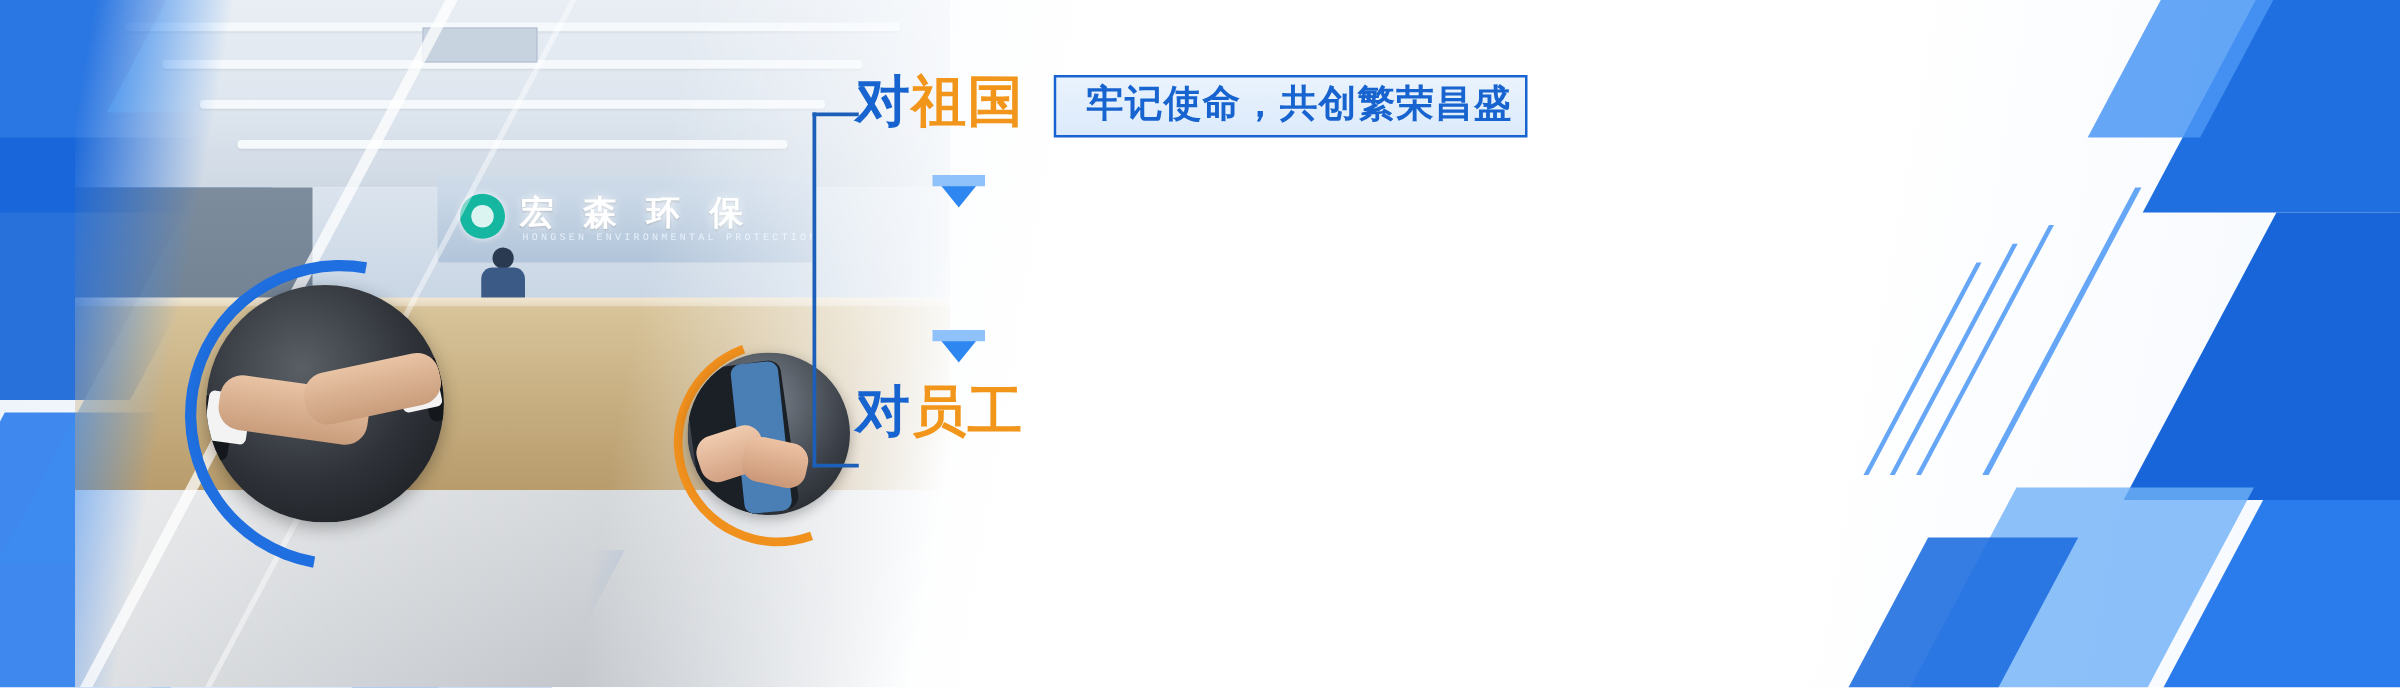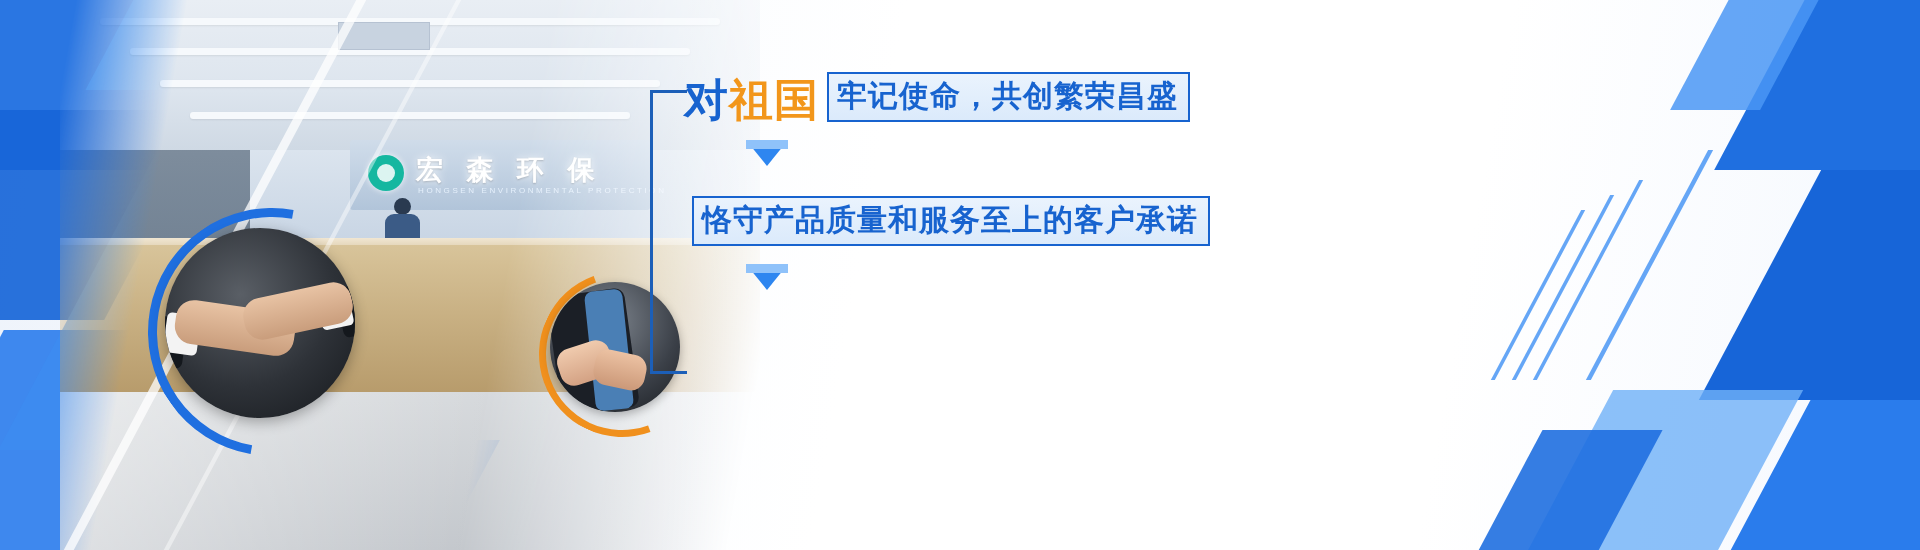--- a/index.html
+++ b/index.html
@@ -83,21 +83,21 @@
   
   .logo-plate{position:absolute;left:290px;top:140px;width:300px;height:70px;
     background:linear-gradient(180deg,#cfdcea,#aec2d8);border-radius:3px;opacity:.9;}
   .logo-circle{position:absolute;left:308px;top:155px;width:36px;height:36px;border-radius:50%;
     background:#15b7a0;box-shadow:0 0 6px rgba(255,255,255,.8);}
   .logo-circle::after{content:"";position:absolute;left:9px;top:9px;width:18px;height:18px;
     border-radius:50%;background:#ffffff;opacity:.85;}
   .logo-text{position:absolute;left:356px;top:152px;color:#ffffff;font-size:27px;
     letter-spacing:8px;font-weight:700;text-shadow:0 0 8px rgba(255,255,255,.9),0 1px 2px rgba(0,0,0,.25);}
   .logo-sub{position:absolute;left:358px;top:186px;color:#eaf4ff;font-size:8px;
-    letter-spacing:2.6px;opacity:.9;}
+    letter-spacing:2.6px;opacity:.9;font-family:Liberation Mono, monospace;}
 
   .person{position:absolute;left:322px;top:198px;width:40px;height:58px;}
   .person .head{position:absolute;left:12px;top:0;width:17px;height:17px;border-radius:50%;background:#2a3a50;}
   .person .body{position:absolute;left:3px;top:16px;width:35px;height:42px;border-radius:9px 9px 3px 3px;background:#3b5b86;}
 
   
   .circ{position:absolute;border-radius:50%;overflow:hidden;}
   .circ1{left:105px;top:228px;width:190px;height:190px;box-shadow:0 4px 14px rgba(0,0,0,.3);}
   .circ1-bg{position:absolute;inset:0;background:radial-gradient(circle at 40% 35%,#5a5f66 0%,#2e3238 55%,#15181c 100%);}
   .ring1{position:absolute;left:88px;top:208px;width:230px;height:230px;border-radius:50%;
@@ -129,28 +129,28 @@
     background:linear-gradient(180deg,#f0cbae,#d3a183);transform:rotate(-18deg);}
   .hand2b{position:absolute;left:44px;top:70px;width:52px;height:36px;border-radius:14px;
     background:linear-gradient(180deg,#ecc2a3,#cb9878);transform:rotate(12deg);}
 
   
   .content{position:absolute;left:650px;top:60px;width:740px;height:440px;}
   .bracket{position:absolute;left:0;top:30px;width:34px;height:278px;
     border-left:3px solid #1c5fb8;border-top:3px solid #1c5fb8;border-bottom:3px solid #1c5fb8;}
   .rows{position:absolute;left:34px;top:0;width:700px;}
 
-  .row{display:flex;align-items:flex-end;height:62px;}
+  .row{display:flex;align-items:flex-start;height:62px;}
   .r-label{font-size:44px;font-weight:900;letter-spacing:1px;white-space:nowrap;
     font-family:"DejaVu Sans","Liberation Sans",sans-serif;line-height:1;}
   .lb-blue{color:#1763cf;}
   .lb-orange{color:#f2961b;}
-  .r-box{margin-left:8px;border:2px solid #1763cf;
+  .r-box{margin-left:24px;border:2px solid #1763cf;
     background:linear-gradient(180deg,#eaf3fd,#dbeafb);
-    padding:7px 10px 9px 8px;white-space:nowrap;}
+    padding:7px 10px 9px 24px;white-space:nowrap;}
   .r-box-text{font-size:30px;font-weight:800;color:#1763cf;letter-spacing:1px;
     font-family:"DejaVu Sans","Liberation Sans",sans-serif;line-height:1;}
 
   .arrowwrap{height:62px;display:flex;align-items:center;padding-left:62px;}
   .arrow{width:0;height:0;border-left:21px solid transparent;border-right:21px solid transparent;
     border-top:26px solid #2e86f0;position:relative;}
   .arrow::before{content:"";position:absolute;left:-21px;top:-26px;
     width:42px;height:9px;background:#8fc2fa;}
 </style>
 </head>
@@ -243,28 +243,28 @@
         <div class="r-box">
           <span class="r-box-text">牢记使命，共创繁荣昌盛</span>
         </div>
       </div>
 
       <div class="arrowwrap">
         <div class="arrow"></div>
       </div>
 
       <div class="row">
-        <div class="r-box">
-          <span class="r-box-text">恪守产品质量和服务至上的客户承诺</span>
-        </div>
       </div>
 
       <div class="arrowwrap">
         <div class="arrow"></div>
       </div>
 
       <div class="row">
+        <div class="r-label">
+          <span class="lb-blue">对</span><span class="lb-orange">员工</span>
+        </div>
       </div>
 
     </div>
   </div>
 
 </div>
 
 </body></html>

